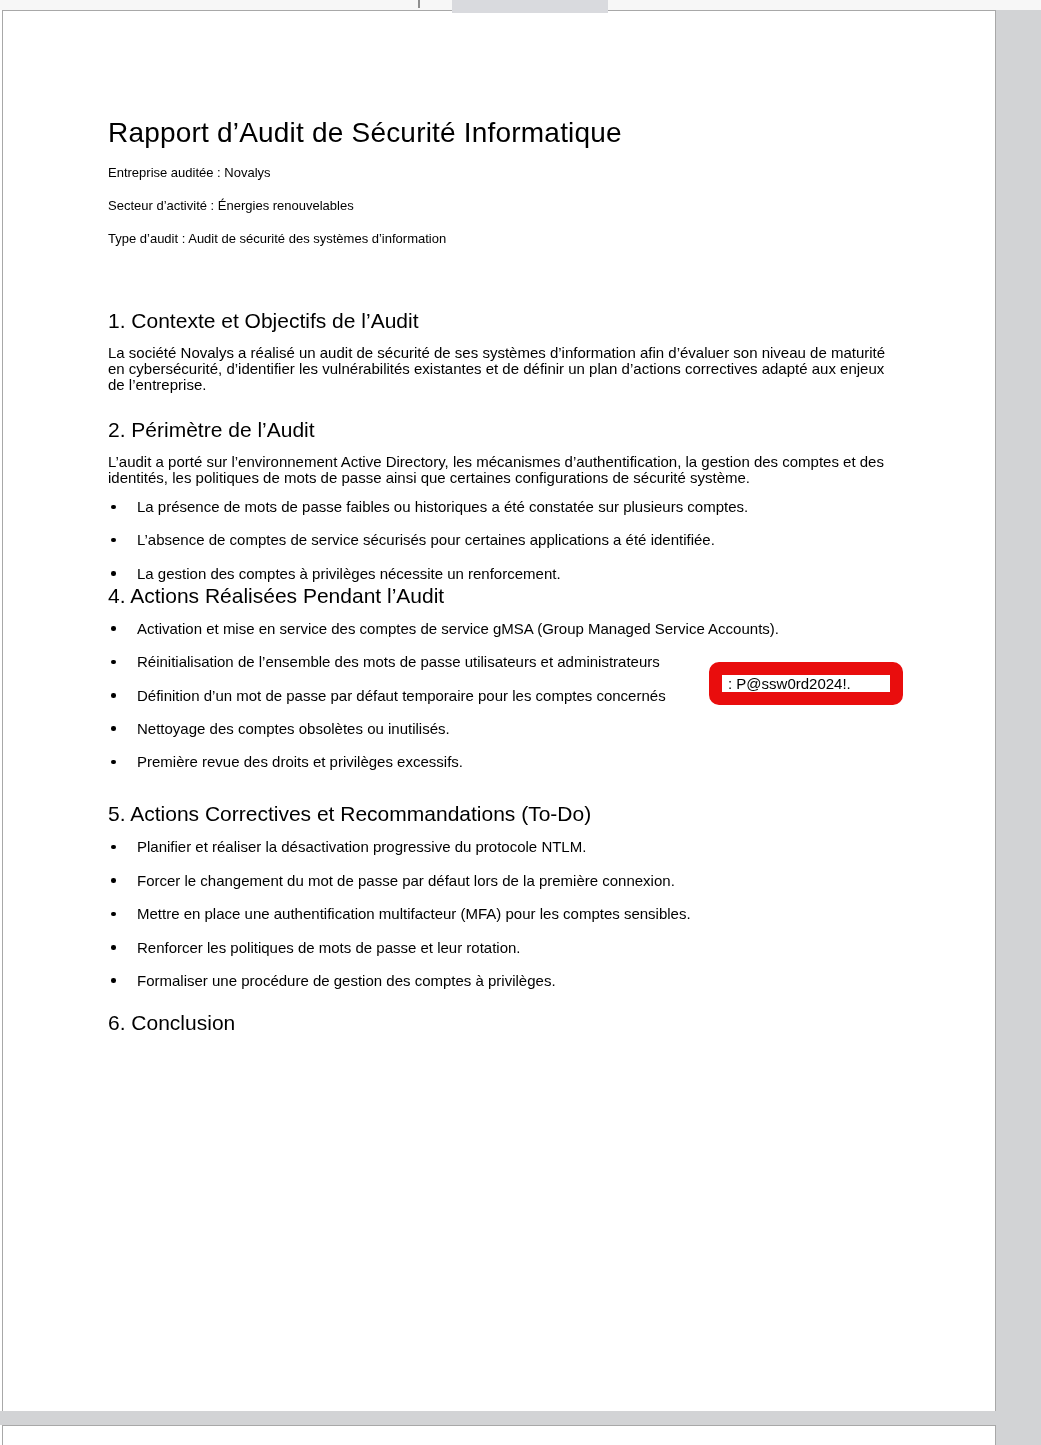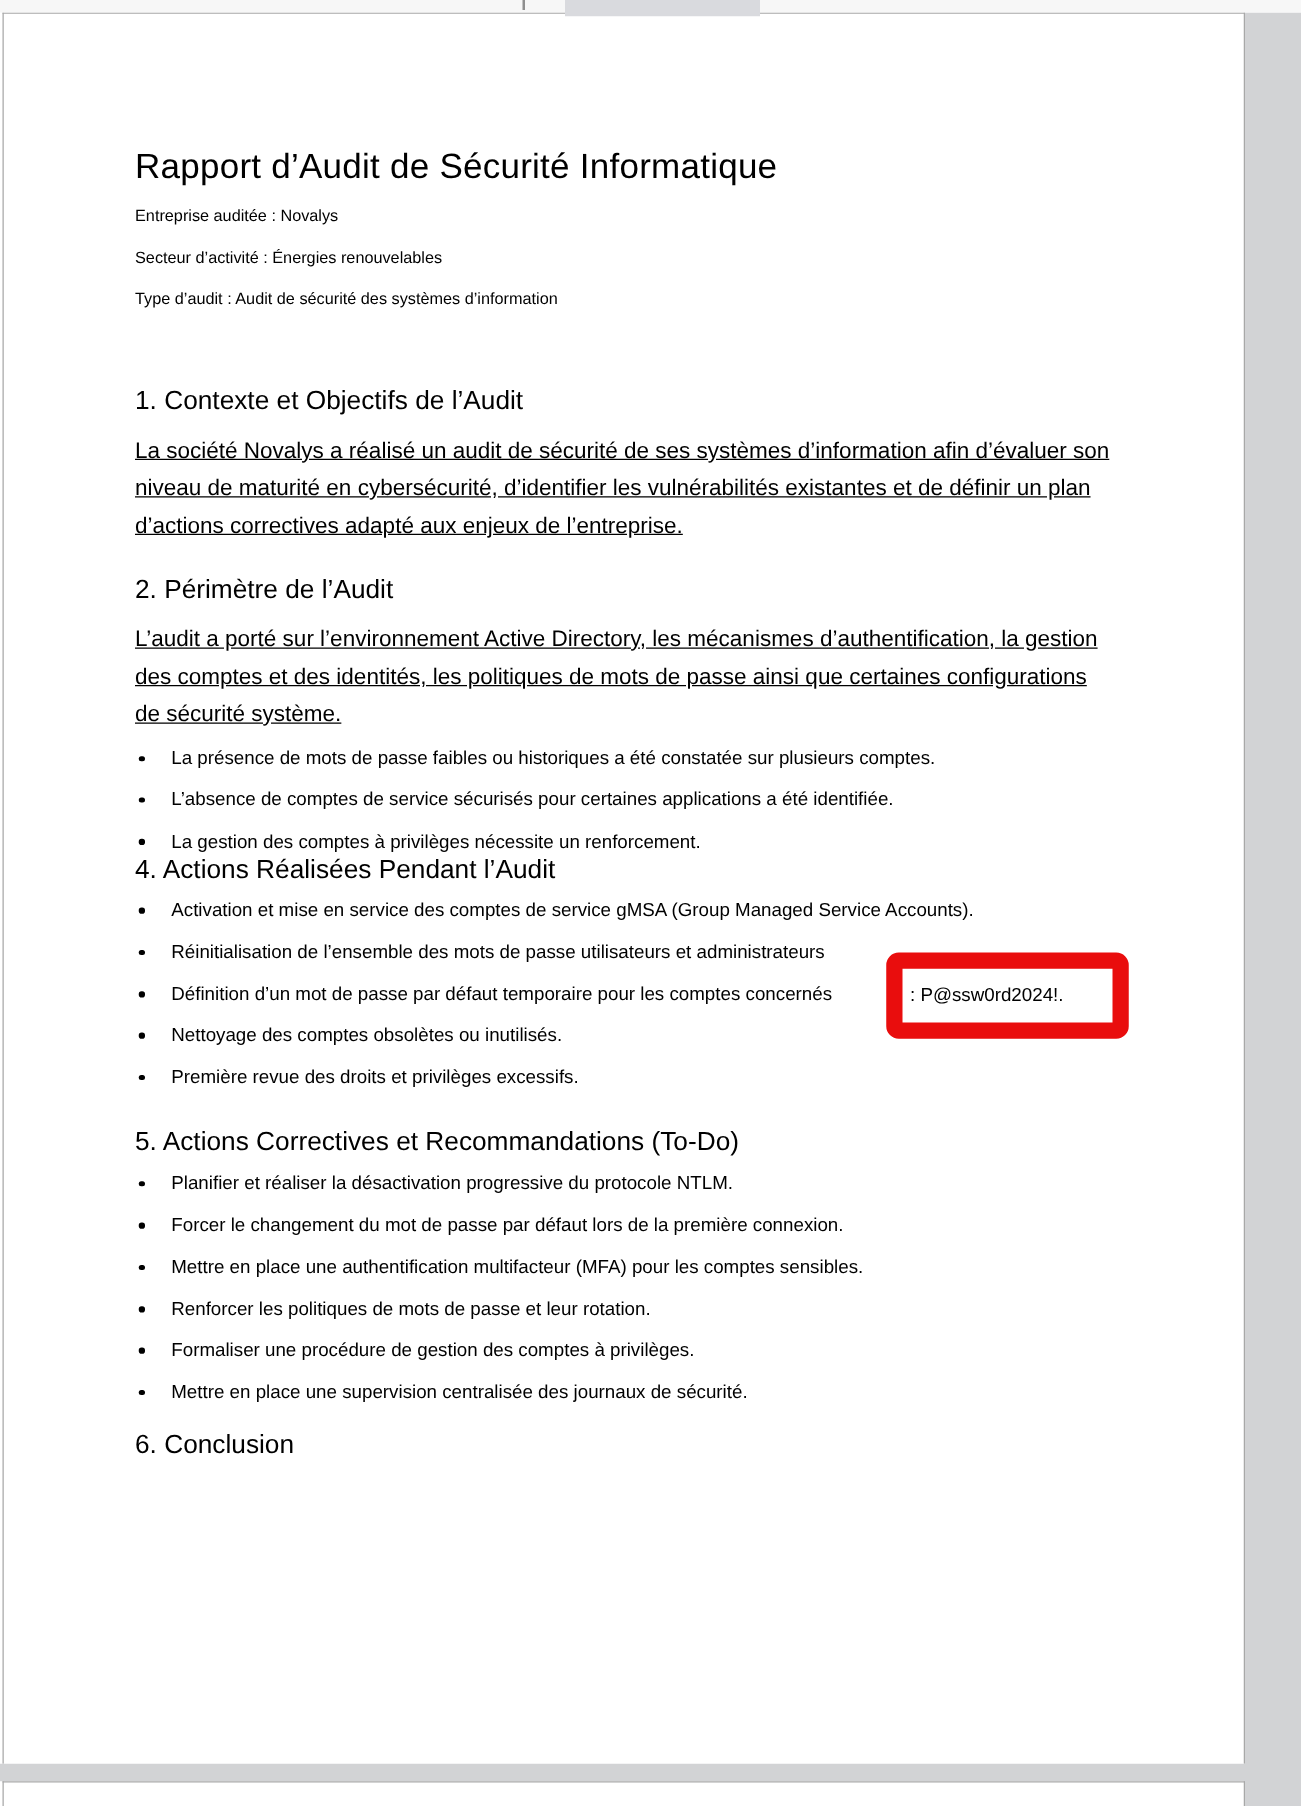--- a/index.html
+++ b/index.html
@@ -36,42 +36,42 @@
   .meta p { font-size:13px; line-height:20px; margin-top:13px; }
 
   .section-heading { font-size:21px; line-height:24px; font-weight:400; }
   .mt-s1 { margin-top:60px; }
   .mt-s2 { margin-top:25px; }
   .mt-s3 { margin-top:27px; }
   .mt-s4 { }
   .mt-s5 { margin-top:30px; }
   .mt-s6 { margin-top:20px; }
 
-  .body-text { font-size:18px; line-height:30px; margin-top:12px;text-decoration:underline; }
+  .body-text { font-size:15px; line-height:16px; margin-top:12px; }
 
   .bullet-list { list-style:none; margin-top:10px; }
   .bullet-list li {
     position:relative;
     padding-left:29px;
     font-size:15px; line-height:21px;
     white-space:nowrap;
   }
   .bullet-list li + li { margin-top:12.4px; }
   .bullet-list li::before {
     content:"";
     position:absolute; left:3px; top:8.5px;
     width:4.5px; height:4.5px; border-radius:50%;
     background:#000;
   }
 
   
   .redaction-box {
     position:absolute;
     left:601px; top:-23px;
-    width:194px; height:69px;
+    width:194px; height:43px;
     border:13px solid #e90d0d;
     border-radius:10px;
     background:#ffffff;
     display:flex; align-items:center;
     padding-left:6px;
     font-size:15px;
     white-space:nowrap;
     z-index:3;
   }
 </style>
@@ -130,21 +130,20 @@
   </section>
 
   <section>
     <h2 class="section-heading mt-s5">5. Actions Correctives et Recommandations (To-Do)</h2>
     <ul class="bullet-list">
       <li>Planifier et réaliser la désactivation progressive du protocole NTLM.</li>
       <li>Forcer le changement du mot de passe par défaut lors de la première connexion.</li>
       <li>Mettre en place une authentification multifacteur (MFA) pour les comptes sensibles.</li>
       <li>Renforcer les politiques de mots de passe et leur rotation.</li>
       <li>Formaliser une procédure de gestion des comptes à privilèges.</li>
-      <li>Mettre en place une supervision centralisée des journaux de sécurité.</li>
     </ul>
   </section>
 
   <section>
     <h2 class="section-heading mt-s6">6. Conclusion</h2>
   </section>
 
 </div>
 
 <div class="page-gap"></div>

